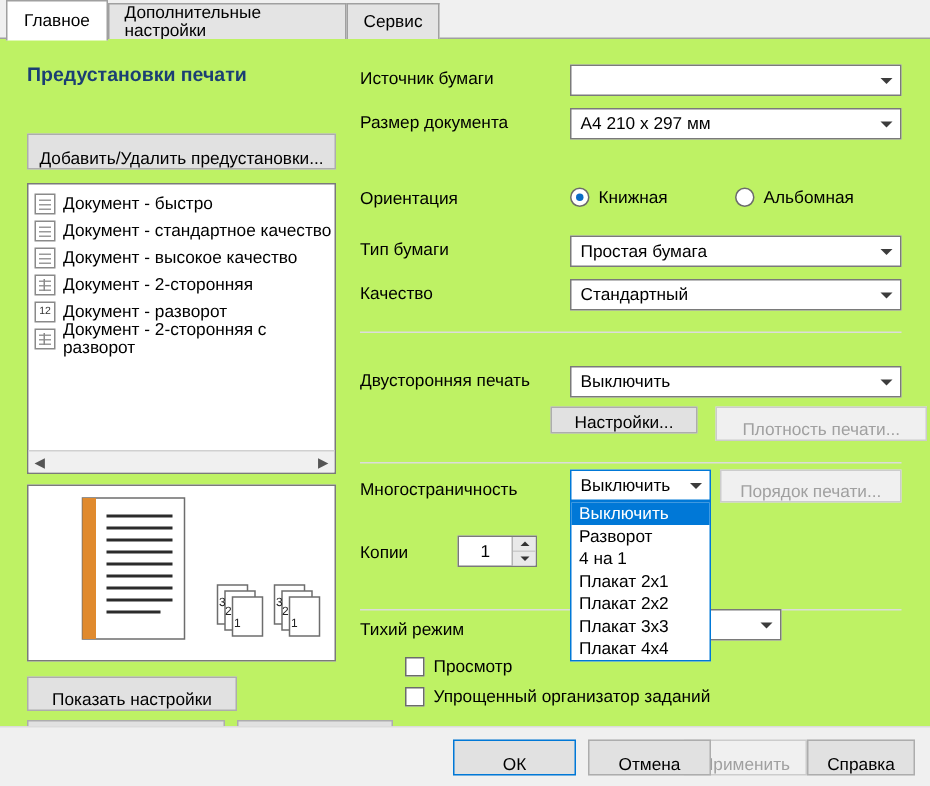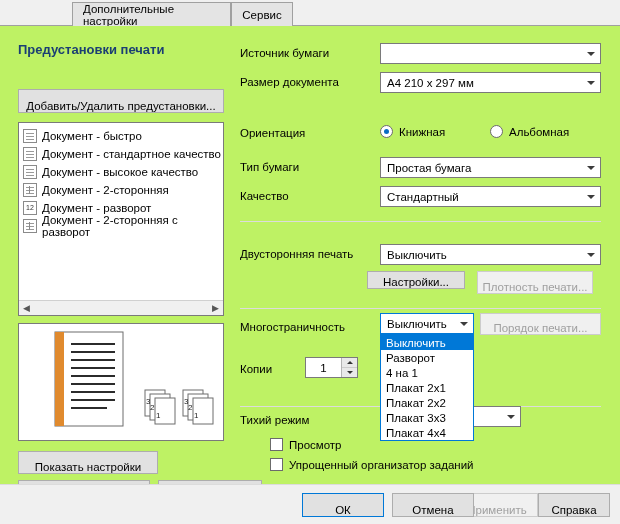--- a/index.html
+++ b/index.html
@@ -151,20 +151,23 @@
     position: absolute; left: 0; bottom: 0; width: 620px; height: 40px;
     background: #f0f0f0; border-top: 1px solid #dcdcdc;
   }
 </style>
 </head>
 <body>
 
 <div class="window">
 
   <div class="tabstrip">
+    <div class="tab active" style="left:4px; width:68px;">
+      <span>Главное</span>
+    </div>
     <div class="tab" style="left:72px; width:159px;">
       <span>Дополнительные настройки</span>
     </div>
     <div class="tab" style="left:231px; width:62px;">
       <span>Сервис</span>
     </div>
   </div>
 
   <div class="panel">
 
@@ -300,21 +303,21 @@
     <div class="combo" style="left:380px; top:218px; width:221px;">
       <span>Выключить</span>
       <span class="arrowbox">
           <span class="caret"></span>
         </span>
     </div>
 
     <div class="btn" style="left:367px; top:245px; width:98px; height:18px;">
       <span>Настройки...</span>
     </div>
-    <div class="btn disabled" style="left:477px; top:245px; width:116px; height:23px;">
+    <div class="btn disabled" style="left:477px; top:245px; width:141px; height:23px;">
       <span>Плотность печати...</span>
     </div>
 
     <div class="divider" style="left:240px; top:282px; width:361px;"></div>
 
     <div class="label" style="left:240px; top:295px;">Многостраничность</div>
     <div class="combo open" style="left:380px; top:287px; width:94px;">
       <span>Выключить</span>
       <span class="arrowbox">
           <span class="caret"></span>

